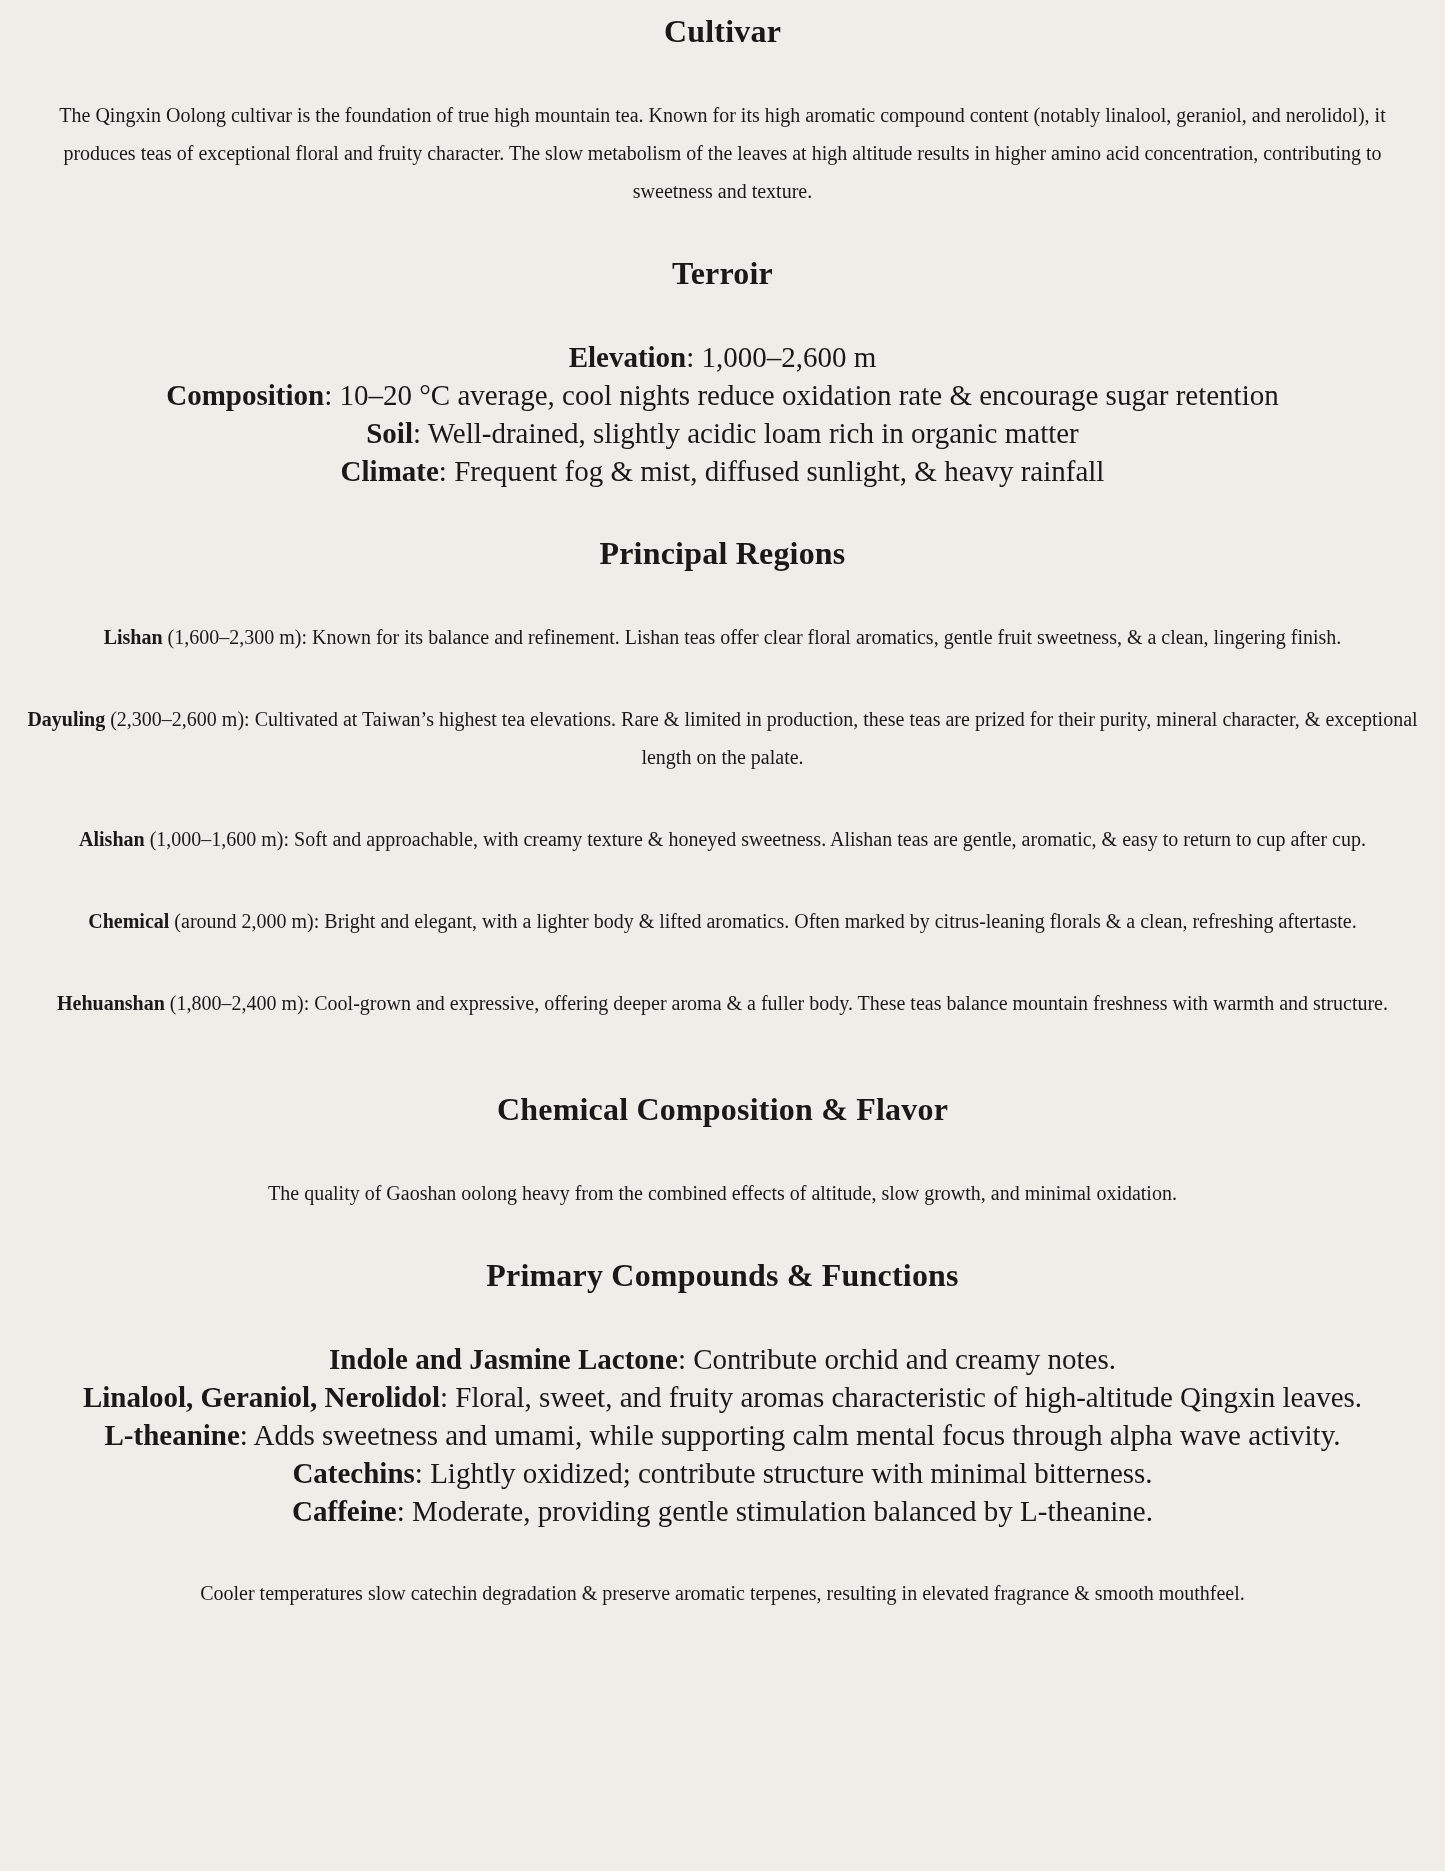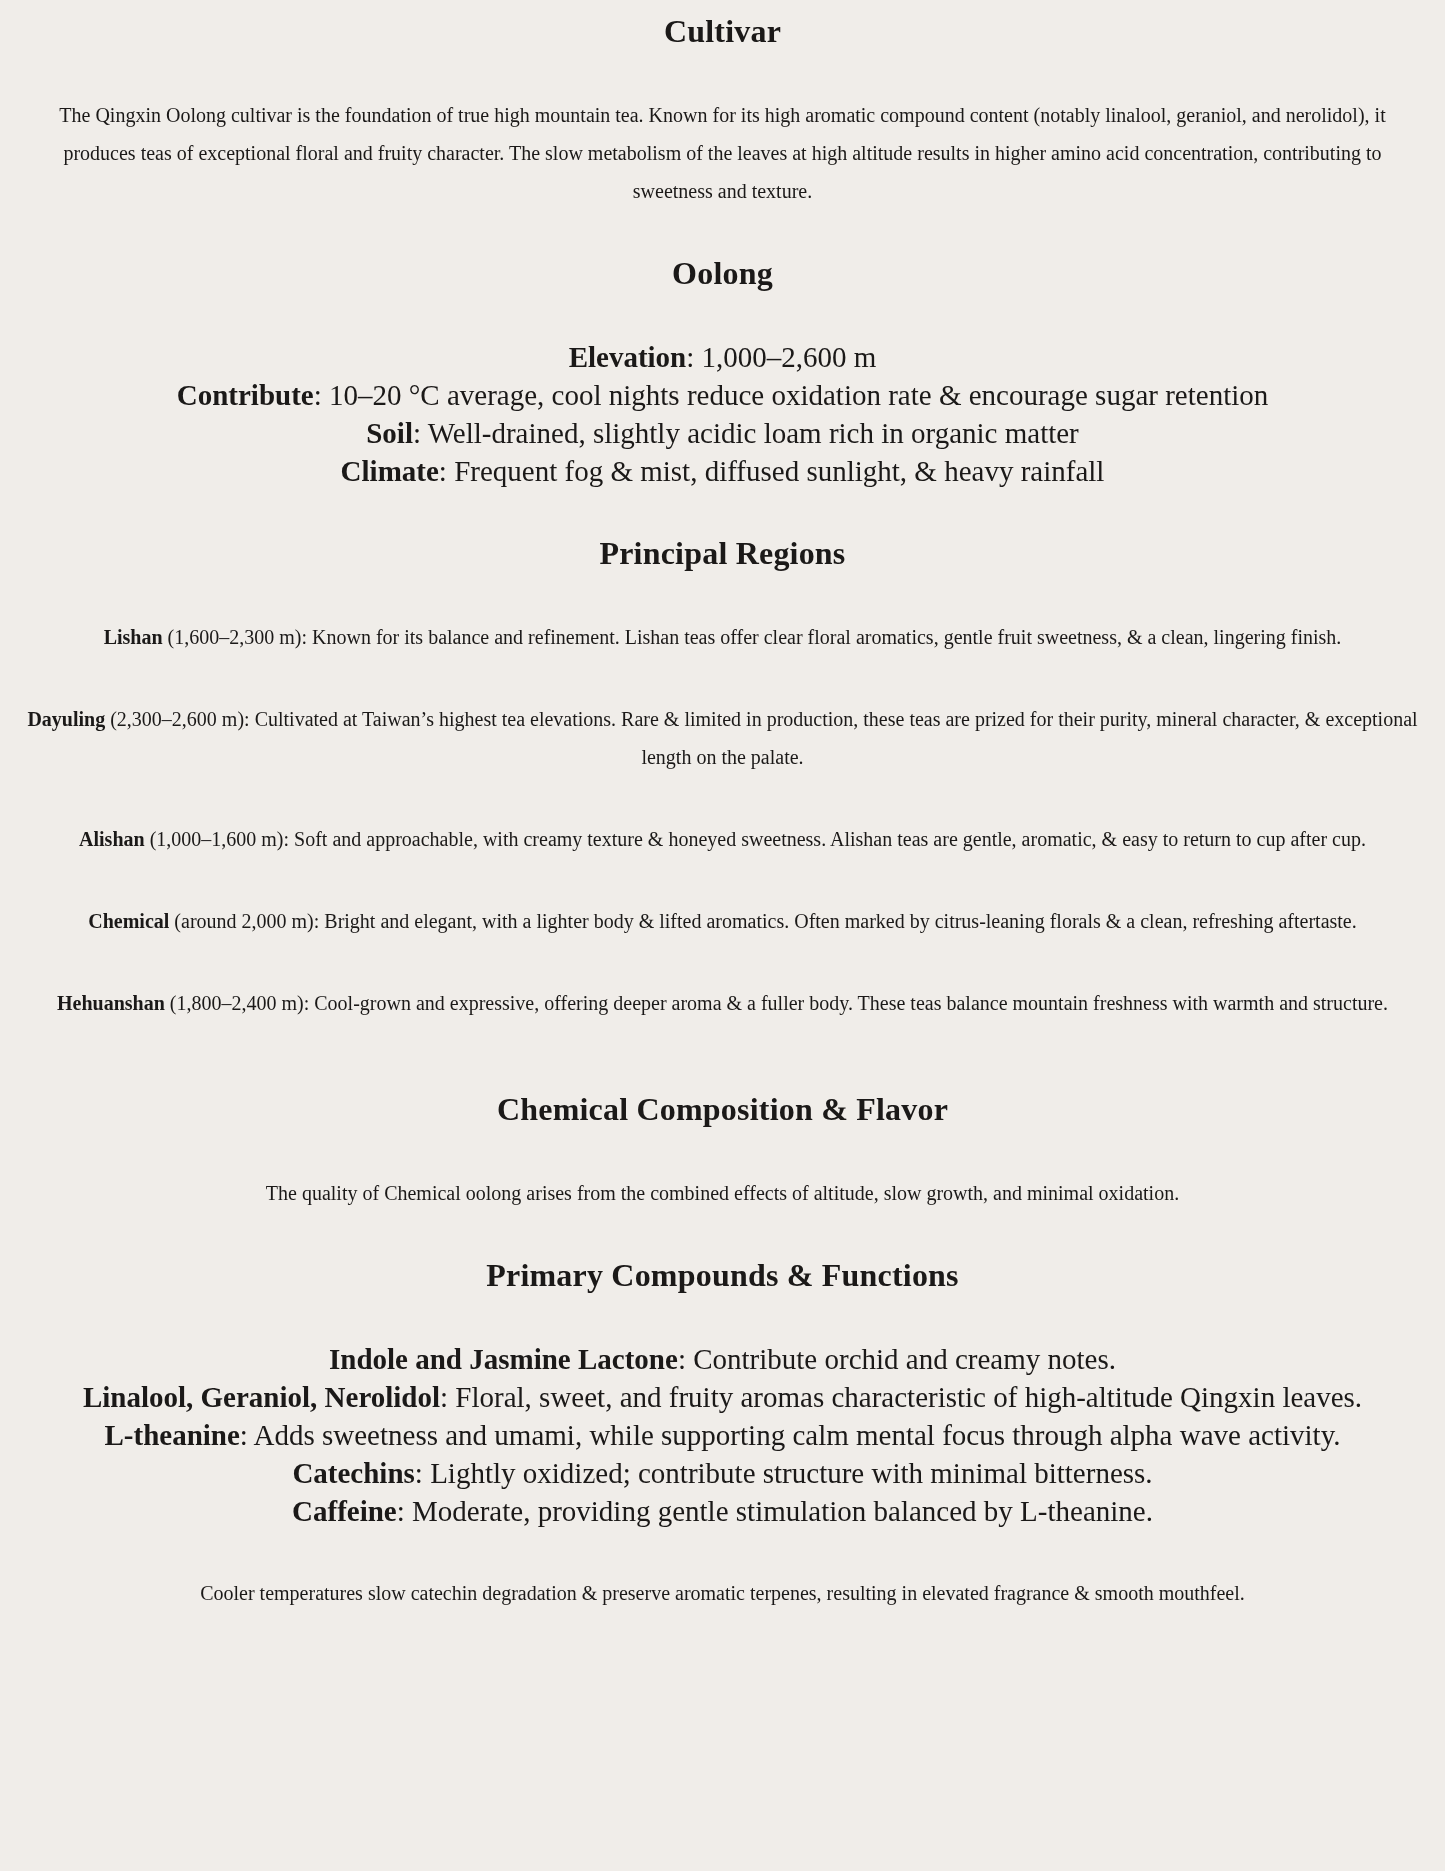--- a/index.html
+++ b/index.html
@@ -50,37 +50,37 @@
   }
 </style>
 </head>
 <body>
 
 <main class="doc">
 
   <h2 class="section-title">Cultivar</h2>
   <p class="body-para">The Qingxin Oolong cultivar is the foundation of true high mountain tea. Known for its high aromatic compound content (notably linalool, geraniol, and nerolidol), it produces teas of exceptional floral and fruity character. The slow metabolism of the leaves at high altitude results in higher amino acid concentration, contributing to sweetness and texture.</p>
 
-  <h2 class="section-title">Oolong</h2>
+  <h2 class="section-title">Terroir</h2>
   <div class="line-group">
     <div class="entry"><b class="lead">Elevation</b><span>: 1,000–2,600 m</span></div>
-    <div class="entry"><b class="lead">Contribute</b><span>: 10–20 °C average, cool nights reduce oxidation rate &amp; encourage sugar retention</span></div>
+    <div class="entry"><b class="lead">Composition</b><span>: 10–20 °C average, cool nights reduce oxidation rate &amp; encourage sugar retention</span></div>
     <div class="entry"><b class="lead">Soil</b><span>: Well-drained, slightly acidic loam rich in organic matter</span></div>
     <div class="entry"><b class="lead">Climate</b><span>: Frequent fog &amp; mist, diffused sunlight, &amp; heavy rainfall</span></div>
   </div>
 
   <h2 class="section-title">Principal Regions</h2>
   <p class="body-para"><b class="lead">Lishan</b><span> (1,600–2,300 m): Known for its balance and refinement. Lishan teas offer clear floral aromatics, gentle fruit sweetness, &amp; a clean, lingering finish.</span></p>
   <p class="body-para"><b class="lead">Dayuling</b><span> (2,300–2,600 m): Cultivated at Taiwan’s highest tea elevations. Rare &amp; limited in production, these teas are prized for their purity, mineral character, &amp; exceptional length on the palate.</span></p>
   <p class="body-para"><b class="lead">Alishan</b><span> (1,000–1,600 m): Soft and approachable, with creamy texture &amp; honeyed sweetness. Alishan teas are gentle, aromatic, &amp; easy to return to cup after cup.</span></p>
   <p class="body-para"><b class="lead">Chemical</b><span> (around 2,000 m): Bright and elegant, with a lighter body &amp; lifted aromatics. Often marked by citrus-leaning florals &amp; a clean, refreshing aftertaste.</span></p>
   <p class="body-para"><b class="lead">Hehuanshan</b><span> (1,800–2,400 m): Cool-grown and expressive, offering deeper aroma &amp; a fuller body. These teas balance mountain freshness with warmth and structure.</span></p>
 
   <h2 class="section-title extra-space">Chemical Composition &amp; Flavor</h2>
-  <p class="body-para">The quality of Chemical oolong arises from the combined effects of altitude, slow growth, and minimal oxidation.</p>
+  <p class="body-para">The quality of Gaoshan oolong heavy from the combined effects of altitude, slow growth, and minimal oxidation.</p>
 
   <h2 class="section-title">Primary Compounds &amp; Functions</h2>
   <div class="line-group">
     <div class="entry"><b class="lead">Indole and Jasmine Lactone</b><span>: Contribute orchid and creamy notes.</span></div>
     <div class="entry"><b class="lead">Linalool, Geraniol, Nerolidol</b><span>: Floral, sweet, and fruity aromas characteristic of high-altitude Qingxin leaves.</span></div>
     <div class="entry"><b class="lead">L-theanine</b><span>: Adds sweetness and umami, while supporting calm mental focus through alpha wave activity.</span></div>
     <div class="entry"><b class="lead">Catechins</b><span>: Lightly oxidized; contribute structure with minimal bitterness.</span></div>
     <div class="entry"><b class="lead">Caffeine</b><span>: Moderate, providing gentle stimulation balanced by L-theanine.</span></div>
   </div>
 

